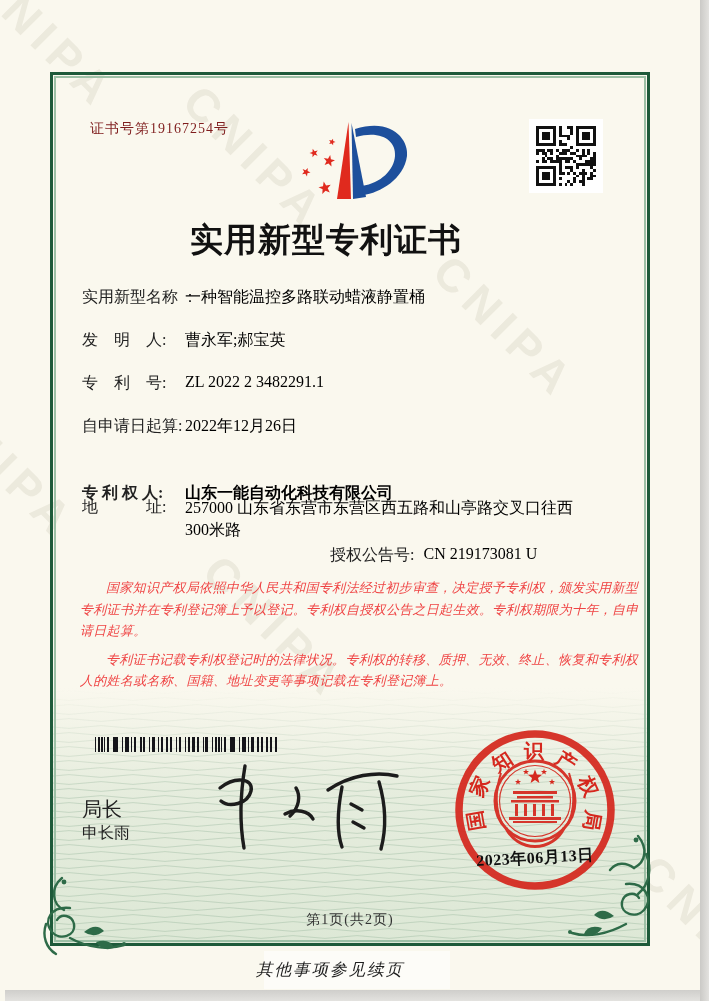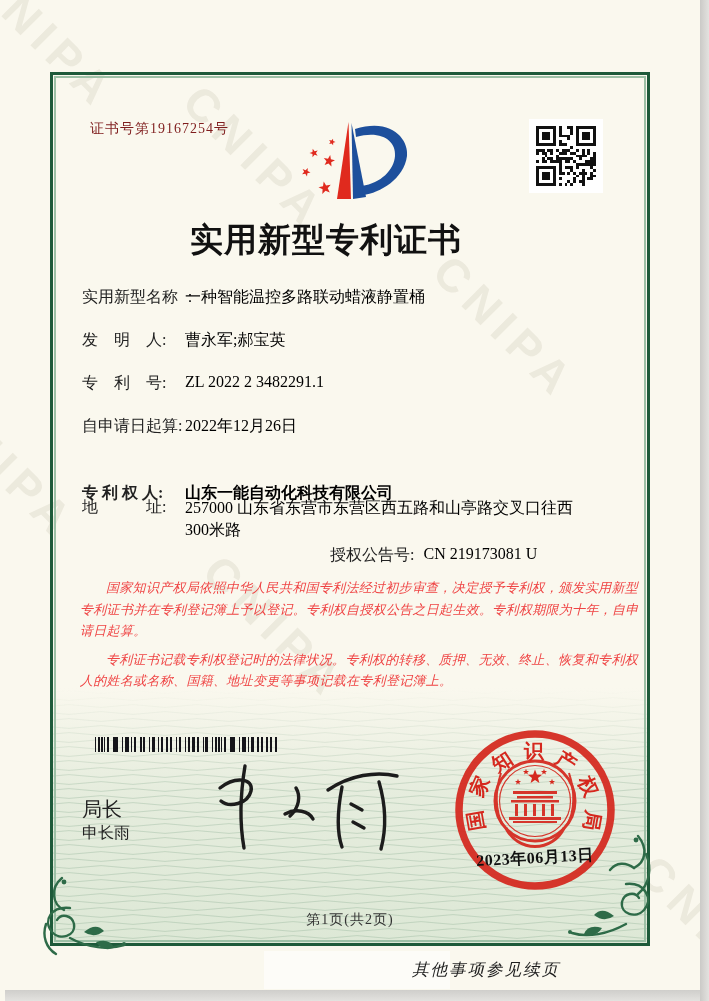--- a/index.html
+++ b/index.html
@@ -31,21 +31,21 @@
   .barcode{left:95px;top:737px;width:183px;height:15px;
      background:repeating-linear-gradient(90deg,#15151a 0 1.5px,transparent 1.5px 3.5px,#15151a 3.5px 5.5px,transparent 5.5px 9px),
                 repeating-linear-gradient(90deg,transparent 0 6px,#15151a 6px 8px,transparent 8px 13px);}
   .sig-title{left:82px;top:796px;font-family:"Liberation Sans","DejaVu Sans",sans-serif;font-size:20px;color:#222;}
   .sig-name{left:82px;top:823px;font-family:"Liberation Sans","DejaVu Sans",sans-serif;font-size:16px;color:#222;}
   .seal-date{left:468px;top:848px;width:134px;text-align:center;font-size:16px;font-weight:bold;
              color:#111;transform:rotate(-3deg);letter-spacing:0.5px;}
   .ring-char{position:absolute;font-size:20px;font-weight:bold;color:#d5281e;width:20px;text-align:center;}
   .pagenum{left:50px;top:911px;width:600px;text-align:center;font-size:14px;color:#333;letter-spacing:1px;}
   .cont-bg{left:264px;top:951px;width:186px;height:38px;background:#fdfcf8;}
-  .cont{left:100px;top:959px;width:460px;text-align:right;font-style:italic;font-size:16.5px;
+  .cont{left:100px;top:959px;width:460px;text-align:center;font-style:italic;font-size:16.5px;
         color:#1f1f1f;letter-spacing:2px;}
 </style>
 </head>
 <body>
 
 <div class="abs wm" style="left:-45px;top:10px;">CNIPA</div>
 <div class="abs wm" style="left:165px;top:130px;">CNIPA</div>
 <div class="abs wm" style="left:415px;top:300px;">CNIPA</div>
 <div class="abs wm" style="left:-85px;top:440px;">CNIPA</div>
 <div class="abs wm" style="left:185px;top:600px;">CNIPA</div>

